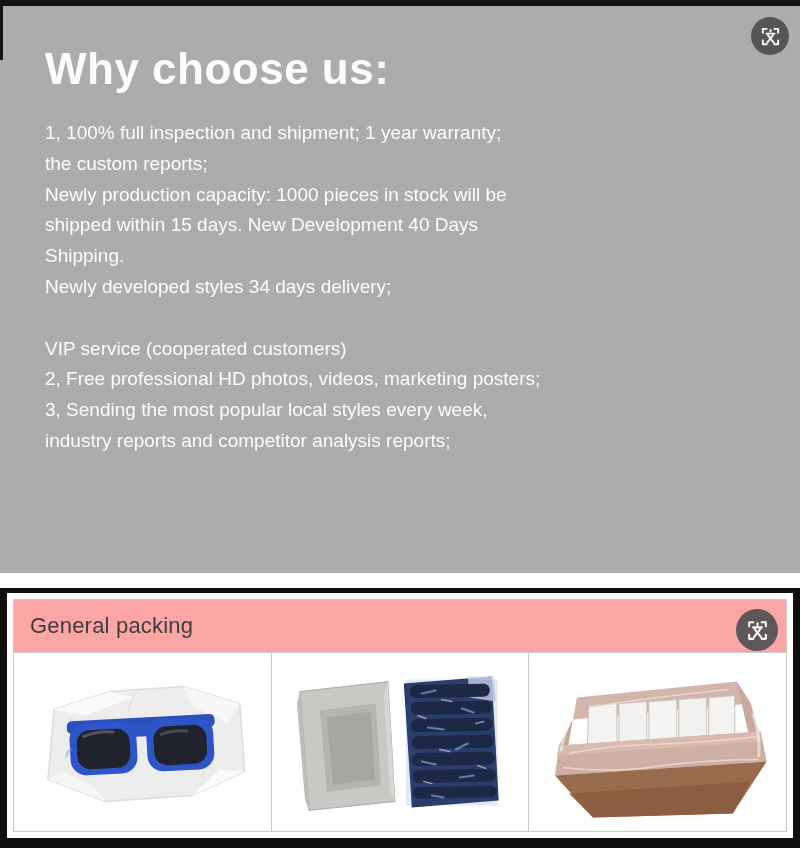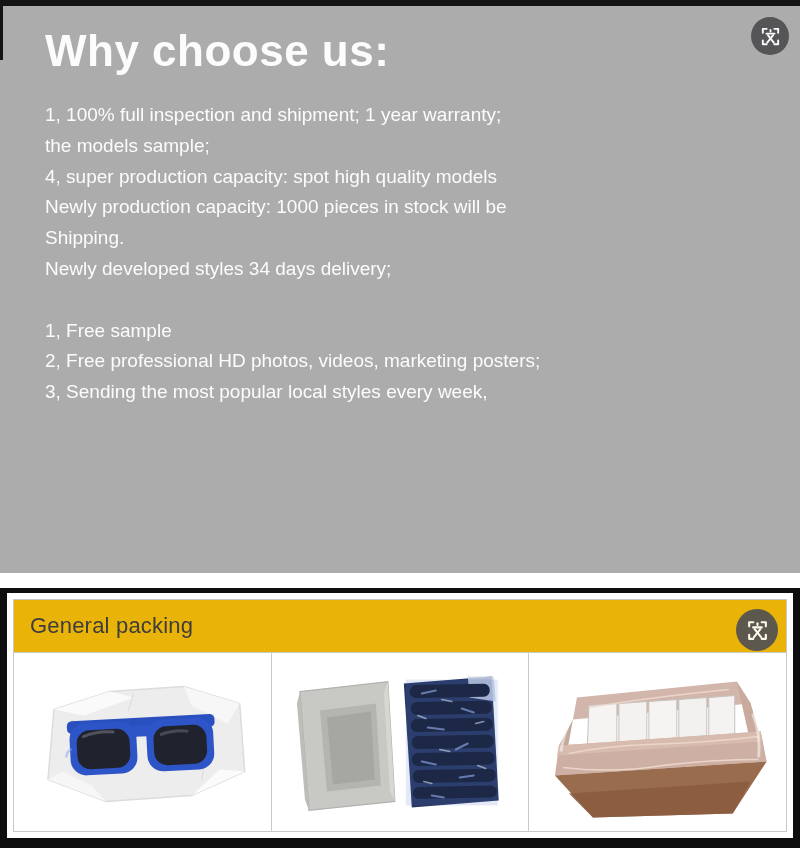--- a/index.html
+++ b/index.html
@@ -5,35 +5,35 @@
   * { margin:0; padding:0; box-sizing:border-box; }
   html,body { width:800px; height:848px; overflow:hidden; background:#fff;
     font-family:"Liberation Sans","DejaVu Sans",sans-serif; }
 
   .topbar { height:6px; background:#141414; }
 
   .gray-section { position:relative; height:567px; background:#acacac;
     padding:14px 62px 0 45px; color:#fcfcfc; }
   .left-notch { position:absolute; left:0; top:0; width:3px; height:54px; background:#141414; }
 
-  .why-title { font-size:44px; font-weight:bold; letter-spacing:.5px; margin-top:6px; }
+  .why-title { font-size:44px; font-weight:bold; letter-spacing:.5px; margin-top:24px; }
   .why-lines { margin-top:24px; font-size:19px; line-height:30.8px; }
   .why-line  { min-height:30.8px; white-space:nowrap; }
 
   .translate-btn { position:absolute; display:flex; align-items:center; justify-content:center;
     border-radius:50%; background:#515153; border:none; cursor:pointer; padding:0; }
   .translate-btn.top-right { top:11px; right:11px; width:38px; height:38px; opacity:.95; }
   .translate-btn.panel-pos { top:9px; right:8px; width:42px; height:42px; opacity:.92; z-index:3; }
 
   .gap { height:15px; background:#fff; }
 
   .panel-frame { height:260px; background:#0e0e0e; padding:5px 7px 10px 7px; }
   .panel-white { height:100%; background:#fff; padding:6px; }
   .panel-box { position:relative; height:100%; border:1px solid #c9c9c9;
-    display:flex; flex-direction:column; background:#eab308; }
+    display:flex; flex-direction:column; background:#fca5a5; }
 
   .panel-header { height:53px; flex:0 0 53px; border-bottom:1px solid #c9c9c9;
     display:flex; align-items:center; padding-left:16px; }
   .panel-title { font-size:22px; color:#3d3d3d; letter-spacing:.2px; }
 
   .panel-images { flex:1; display:flex; min-height:0; }
   .pack-cell { flex:1; background:#fff; display:flex; align-items:center; justify-content:center;
     overflow:hidden; }
   .pack-cell + .pack-cell { border-left:1px solid #c9c9c9; }
   .photo { width:100%; height:100%; display:block; }
@@ -58,29 +58,30 @@
         <path d="M14.7 10.6 8.6 18.3"></path>
           <path d="M9.3 10.6 15.4 18.3"></path>
       </g>
     </svg>
   </button>
 
   <h1 class="why-title">Why choose us:</h1>
 
   <div class="why-lines">
     <div class="why-line">1, 100% full inspection and shipment; 1 year warranty;</div>
-    <div class="why-line">the models sample;</div>
-    <div class="why-line">4, super production capacity: spot high quality models</div>
+    <div class="why-line">the custom reports;</div>
     <div class="why-line">Newly production capacity: 1000 pieces in stock will be</div>
+    <div class="why-line">shipped within 15 days. New Development 40 Days</div>
     <div class="why-line">Shipping.</div>
     <div class="why-line">Newly developed styles 34 days delivery;</div>
     <div class="why-line"></div>
-    <div class="why-line">1, Free sample</div>
+    <div class="why-line"> VIP service (cooperated customers)</div>
     <div class="why-line">2, Free professional HD photos, videos, marketing posters;</div>
     <div class="why-line">3, Sending the most popular local styles every week,</div>
+    <div class="why-line">industry reports and competitor analysis reports;</div>
   </div>
 </section>
 
 <div class="gap"></div>
 
 <section class="panel-frame">
   <div class="panel-white">
     <div class="panel-box">
 
       <button class="translate-btn panel-pos">

